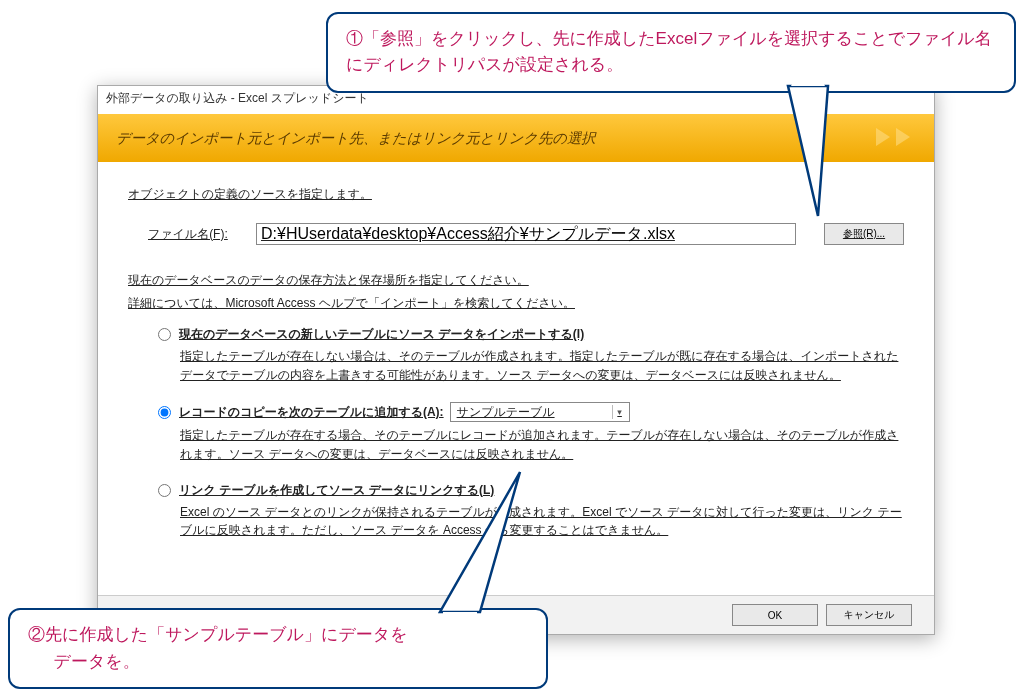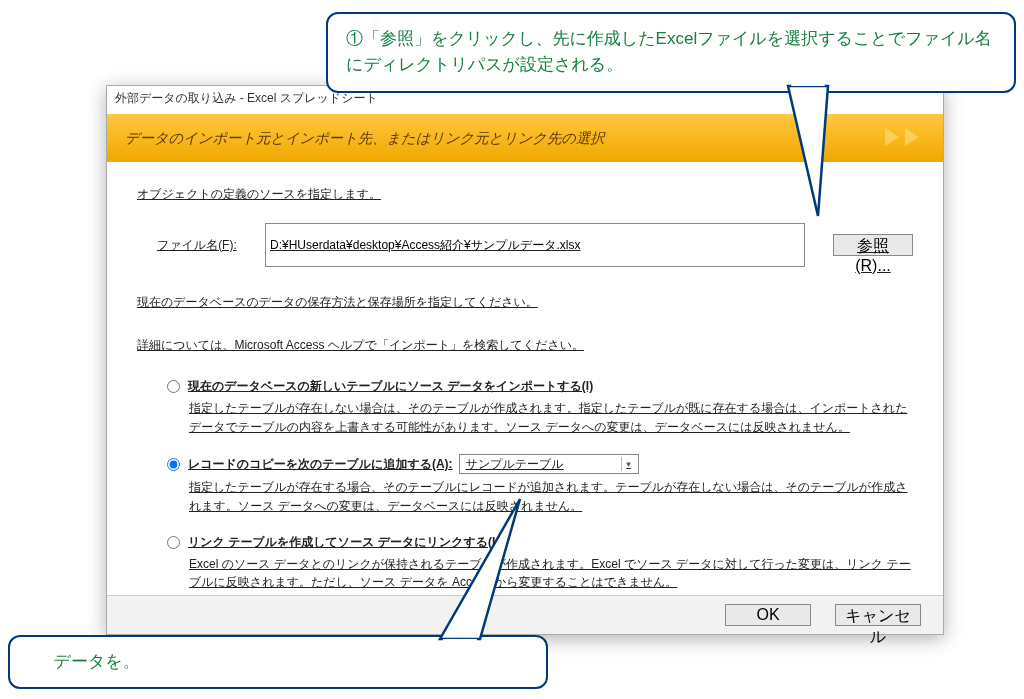--- a/index.html
+++ b/index.html
@@ -7,21 +7,21 @@
     font-family: "Meiryo", "Yu Gothic", sans-serif;
     background: #fff;
     width: 1024px;
     height: 699px;
     position: relative;
     overflow: hidden;
   }
   .dialog {
     position: absolute;
     top: 85px;
-    left: 106px;
+    left: 97px;
     width: 836px;
     height: 548px;
     border: 1px solid #aaa;
     box-shadow: 0 4px 18px rgba(0,0,0,.3);
     background: #fff;
   }
   .titlebar {
     height: 24px;
     padding: 4px 8px 0 8px;
     font-size: 12px;
@@ -71,34 +71,34 @@
     color: #222;
     text-decoration: underline;
   }
   .row { margin: 8px 0; }
   .file-row { display:flex; align-items:center; margin: 20px 0 26px 0; }
   .file-label { width: 108px; padding-left: 20px; }
   .file-input {
     flex: 1;
     border: 1px solid #888;
     height: 18px;
-    font-size: 12px;
-    padding: 12px 4px;
+    font-size: 16px;
+    padding: 1px 4px;
     margin-right: 28px;
   }
   .browse-btn, .ok-btn, .cancel-btn {
     border: 1px solid #888;
     background: #e9e9e9;
-    font-size: 16px;
+    font-size: 10px;
     height: 22px;
     cursor: pointer;
   }
   .browse-btn { width: 80px; }
   .ok-btn, .cancel-btn { width: 86px; }
-  .para { margin: 24px 0; line-height: 1.55; }
+  .para { margin: 4px 0; line-height: 1.55; }
   .options { padding-left: 30px; }
   .opt { margin: 14px 0 18px 0; }
   .opt-head { display:flex; align-items:center; }
   .radio { margin: 0 8px 0 0; }
   .opt-label { font-weight: bold; font-size: 12px; }
   .opt-desc { margin: 4px 0 0 22px; line-height: 1.55; }
   .combo {
     border: 1px solid #888;
     height: 18px;
     width: 170px;
@@ -117,32 +117,32 @@
   }
   .footer {
     position:absolute;
     bottom:0; left:0; right:0;
     border-top: 1px solid #ccc;
     background:#f2f2f2;
     height: 38px;
     display:flex;
     align-items:center;
     justify-content:flex-end;
-    gap: 24px;
+    gap: 8px;
     padding-right: 22px;
   }
 
   .callout {
     position:absolute;
     border: 2.5px solid #003a7a;
     border-radius: 12px;
     background: #fff;
     font-size: 17px;
     line-height: 1.55;
-    color: #15803d;
+    color: #be185d;
     padding: 12px 18px;
     box-sizing: border-box;
   }
   .callout svg.tail {
     position:absolute;
     overflow:visible;
   }
   #c1 { top: 12px; right: 8px; width: 690px; }
   #c2 { bottom: 10px; left: 8px; width: 540px; }
 </style>
@@ -212,18 +212,19 @@
 
 <div id="c1" class="callout">
   <span>①「参照」をクリックし、先に作成したExcelファイルを選択することでファイル名にディレクトリパスが設定される。</span>
   <svg class="tail" style="left:460px; top:72px;" width="80" height="140">
     <polygon points="0,0 40,0 30,130" fill="#fff" stroke="#003a7a" stroke-width="2.5"></polygon>
     <polygon points="3,0 37,0 36,-2 4,-2" fill="#fff"></polygon>
   </svg>
 </div>
 
 <div id="c2" class="callout">
+  <div>②先に作成した「サンプルテーブル」にデータを</div>
   <div style="padding-left:1.5em">データを。</div>
   <svg class="tail" style="left:430px; top:-138px;" width="140" height="150">
     <polygon points="0,140 40,140 80,0" fill="#fff" stroke="#003a7a" stroke-width="2.5"></polygon>
     <polygon points="3,140 37,140 37,143 3,143" fill="#fff"></polygon>
   </svg>
 </div>
 
 </body></html>

